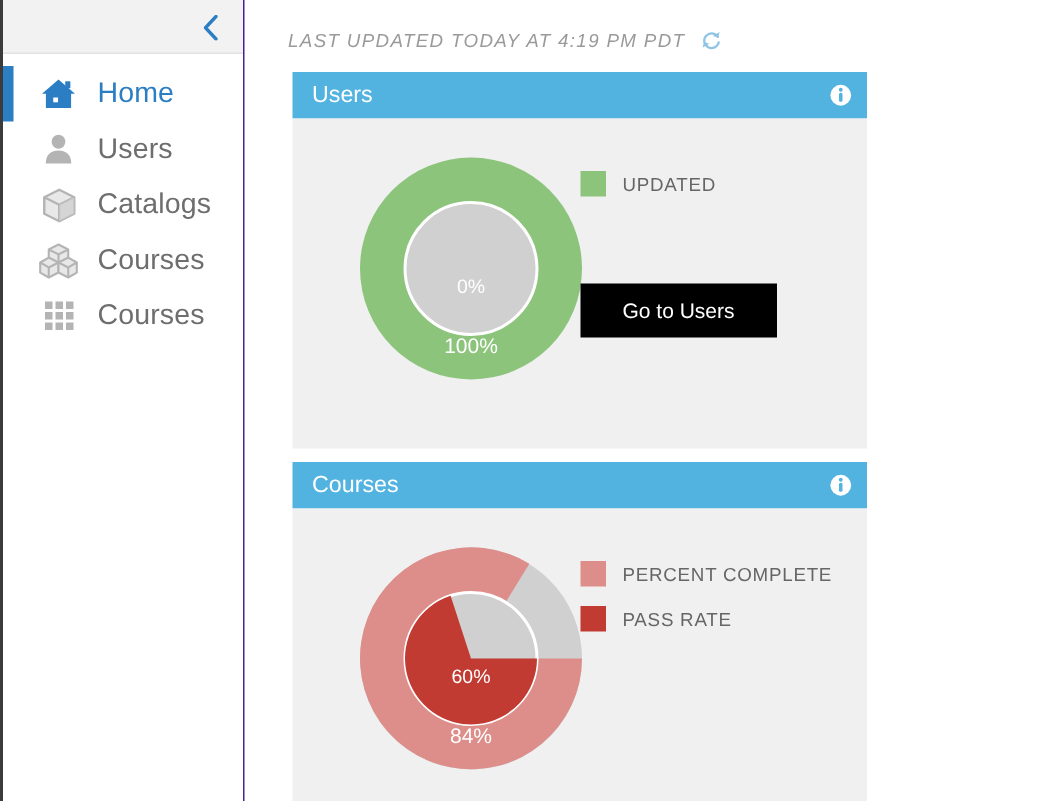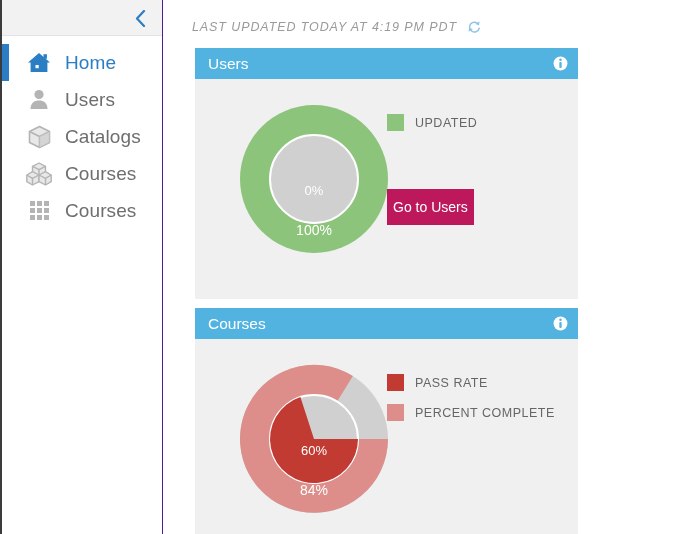--- a/index.html
+++ b/index.html
@@ -153,26 +153,26 @@
   .legend-label {
     margin-left: 11px;
     font-size: 12.5px;
     color: #666666;
     letter-spacing: 0.5px;
     white-space: nowrap;
   }
   .cta-btn {
     position: absolute;
     left: 192px; top: 110px;
-    background: #be185d;
+    background: #000000;
     color: #ffffff;
     border: none;
     font-family: "Liberation Sans", sans-serif;
     font-size: 14px;
-    padding: 10px 6px;
+    padding: 10px 28px;
     cursor: pointer;
   }
   .donut-label {
     fill: #ffffff;
     font-family: "Liberation Sans", sans-serif;
     font-size: 14px;
     text-anchor: middle;
   }
   .donut-label.inner { font-size: 13px; }
 </style>
@@ -342,26 +342,26 @@
             <circle cx="97" cy="92" r="44" fill="#d0d0d0" stroke="#ffffff" stroke-width="2"></circle>
 
             <path d="M97 92 L141 92 A44 44 0 1 1 83.4 50.1 Z" fill="#c23b32"></path>
             <text class="donut-label inner" x="97" y="108">60%</text>
             <text class="donut-label" x="97" y="148">84%</text>
           </svg>
         </div>
 
         <div class="legend">
           <div class="legend-row">
+            <span class="swatch" style="background:#dd8e8a;"></span>
+            <span class="legend-label">PERCENT COMPLETE</span>
+          </div>
+          <div class="legend-row">
             <span class="swatch" style="background:#c23b32;"></span>
             <span class="legend-label">PASS RATE</span>
           </div>
-          <div class="legend-row">
-            <span class="swatch" style="background:#dd8e8a;"></span>
-            <span class="legend-label">PERCENT COMPLETE</span>
-          </div>
         </div>
 
       </div>
     </div>
 
   </div>
 </div>
 
 </body></html>

